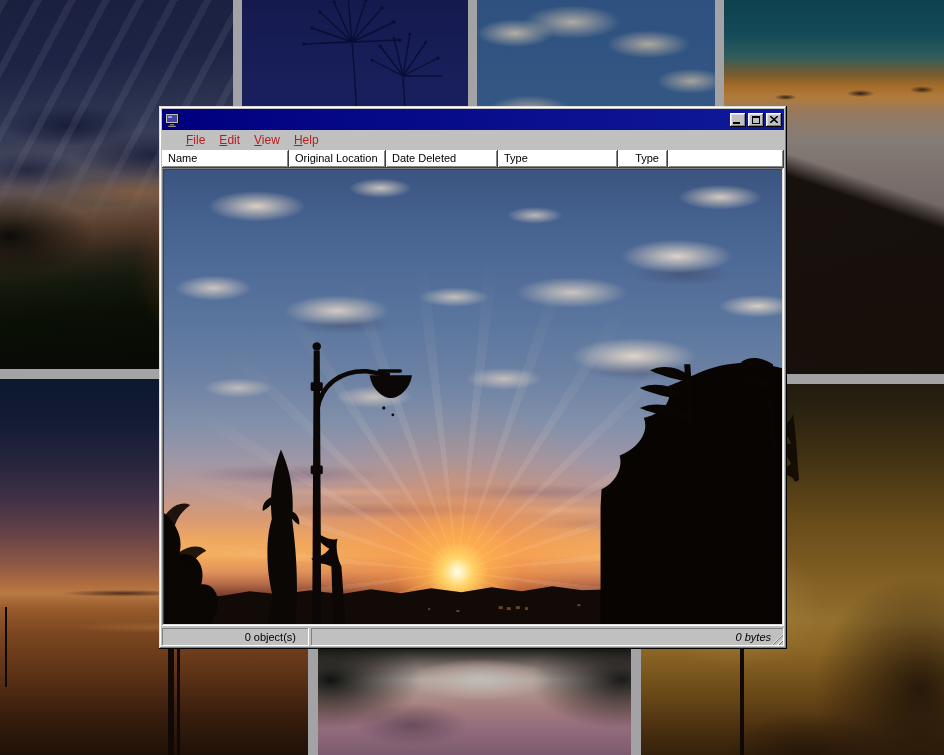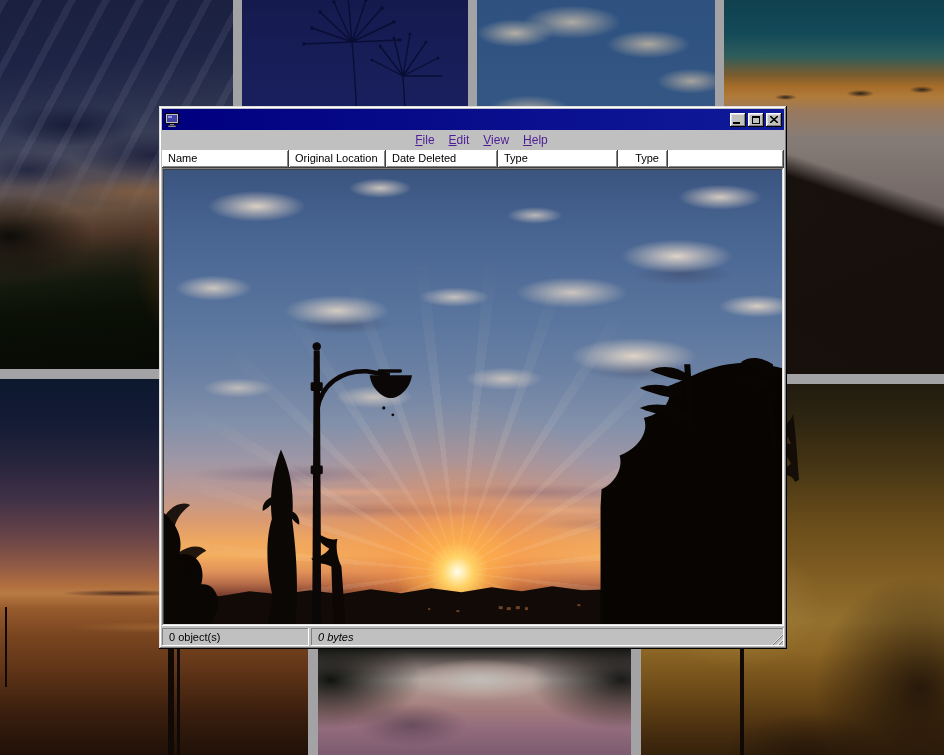--- a/index.html
+++ b/index.html
@@ -77,33 +77,33 @@
   .titlebar { height:21px; flex:0 0 21px; background:linear-gradient(90deg,#00007f,#101a99);
     display:flex; align-items:center; padding:0 2px 0 3px; }
   .tb-icon { width:15px; height:14px; margin-right:4px; }
   .tb-title { color:#fff; font-size:11px; font-weight:bold; flex:1; }
   .tb-btn { width:16px; height:14px; background:#c0c0c0; margin-left:2px;
     box-shadow: inset -1px -1px 0 #000, inset 1px 1px 0 #fff, inset -2px -2px 0 #808080, inset 2px 2px 0 #dfdfdf;
     display:flex; align-items:center; justify-content:center; position:relative; }
   .g-min { position:absolute; left:3px; bottom:3px; width:7px; height:2px; background:#000; }
   .g-max { width:8px; height:8px; border:1px solid #000; border-top:2px solid #000; }
   .menubar { height:20px; flex:0 0 20px; display:flex; align-items:center; padding-left:17px;
-    font-size:12px; color:#4c1d95;justify-content:center; }
+    font-size:12px; color:#b91c1c; }
   .menu-item { padding:2px 7px 3px 7px; }
   .hot { text-decoration:underline; }
   .headers { height:18px; flex:0 0 18px; display:flex; background:#ffffff; font-size:11px; }
   .hcell { box-shadow: inset -1px -1px 0 #404040, inset 1px 1px 0 #fff, inset -2px -2px 0 #868686;
     padding:2px 6px; white-space:nowrap; overflow:hidden; }
   .c-name{width:127px;} .c-loc{width:97px;} .c-date{width:112px;} .c-type{width:120px;}
   .c-size{width:50px; text-align:right; padding-right:9px;} .c-fill{flex:1;}
   .content { flex:1; position:relative; background:#9aa4b4; padding:2px;
     box-shadow: inset -1px -1px 0 #fff, inset 1px 1px 0 #808080, inset -2px -2px 0 #dfdfdf, inset 2px 2px 0 #404040; }
   .statusbar { height:20px; flex:0 0 20px; display:flex; gap:2px; padding-top:2px; font-size:11px; }
   .sb-panel { box-shadow: inset -1px -1px 0 #fff, inset 1px 1px 0 #808080;
-    padding:3px 7px; white-space:nowrap; overflow:hidden; }
+    padding:3px 13px; white-space:nowrap; overflow:hidden;text-align:right; }
   .sb-1 { width:147px; } .sb-2 { flex:1; position:relative;font-style:italic; }
   .grip { position:absolute; right:1px; bottom:1px; width:13px; height:13px;
     background:repeating-linear-gradient(135deg, rgba(0,0,0,0) 0 2px, #dfdfdf 2px 3px, #808080 3px 4px);
     clip-path:polygon(100% 0, 100% 100%, 0 100%); }
 
   
   .photo-main { position:absolute; inset:2px; overflow:hidden;
     background:
       radial-gradient(circle at 47.5% 88.5%, #fffdf0 0%, #ffeeb2 1.2%, #ffd162 3%, rgba(255,172,72,.8) 6%, rgba(250,142,62,.4) 12%, rgba(242,132,62,.14) 22%, rgba(0,0,0,0) 34%),
       radial-gradient(ellipse 140px 14px at 20% 67%, rgba(118,98,124,.5), rgba(0,0,0,0) 70%),

